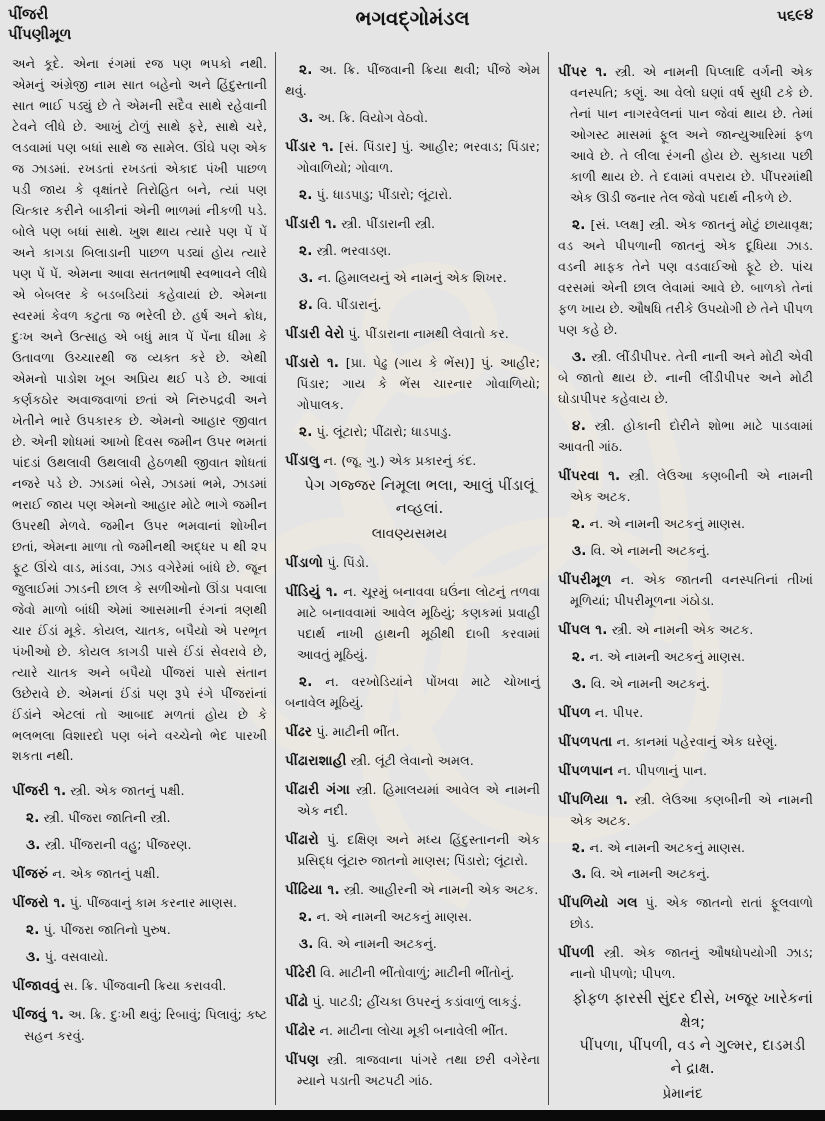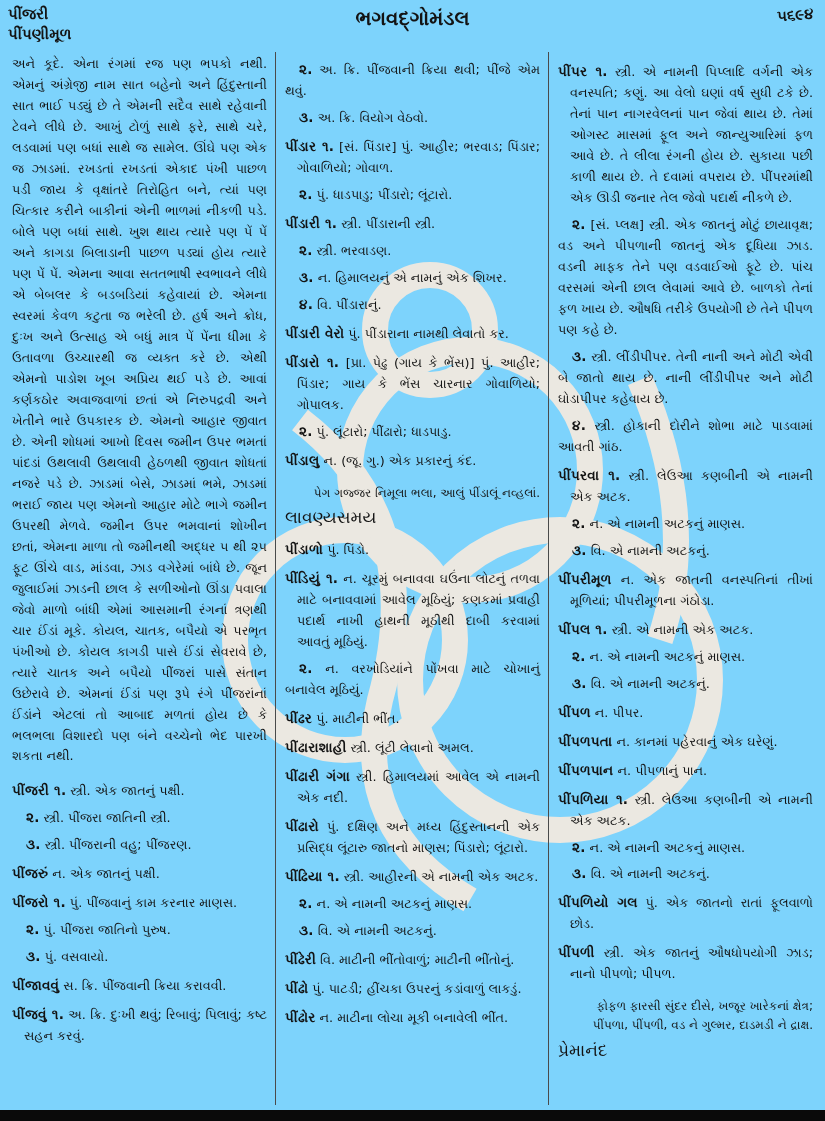--- a/index.html
+++ b/index.html
@@ -1,21 +1,21 @@
 <!DOCTYPE html>
 <html lang="gu"><head>
 <meta charset="utf-8">
 <title>Bhagavadgomandal Dictionary Page</title>
 <style>
   html,body{margin:0;padding:0;background:#777;}
   .page{
     position:relative;
     width:825px;height:1121px;
     margin:0 auto;
-    background:#7dd3fc;
+    background:#e5e5e5;
     color:#131313;
     font-family:"DejaVu Sans","Liberation Sans",sans-serif;
     overflow:hidden;
   }
   
   .hdr{position:absolute;top:0;left:0;right:0;height:50px;z-index:2;}
   .guide{
     position:absolute;left:8px;top:4px;
     font-weight:bold;font-size:15px;line-height:1.35;
   }
@@ -42,26 +42,26 @@
     text-align:justify;
     font-size:12.8px;
     line-height:1.64;
   }
   .col + .col{border-left:1.5px solid #4a4a4a;padding-left:9px;}
   .blk{margin:0 0 2px 0;}
   .blk.para{margin-bottom:12px;}
   .blk.entry{margin-top:6px;padding-left:12px;text-indent:-12px;}
   .blk.sub{margin-top:4px;text-indent:14px;}
   .blk.verse{
-    margin-top:12px;padding-left:14px;
-    font-size:12px;line-height:1.55;
-    white-space:pre-line;text-align:right;text-indent:0;
+    margin-top:2px;padding-left:14px;
+    font-size:15px;line-height:1.55;
+    white-space:pre-line;text-align:center;text-indent:0;
   }
   .blk.attr{
-    font-size:17px;text-align:left;padding-right:6px;margin-bottom:3px;
+    font-size:14px;text-align:center;padding-right:6px;margin-bottom:3px;
   }
   .hw{font-weight:bold;font-size:13.6px;letter-spacing:.2px;}
   
   .footer-bar{
     position:absolute;left:0;right:0;bottom:0;height:11px;
     background:#0a0a0a;z-index:2;
   }
 </style>
 </head>
 <body>
@@ -122,20 +122,21 @@
         <div class="blk entry"><span class="hw">પીંઢર</span> પું. માટીની ભીંત.</div>
         <div class="blk entry"><span class="hw">પીંઢારાશાહી</span> સ્ત્રી. લૂંટી લેવાનો અમલ.</div>
         <div class="blk entry"><span class="hw">પીંઢારી ગંગા</span> સ્ત્રી. હિમાલયમાં આવેલ એ નામની એક નદી.</div>
         <div class="blk entry"><span class="hw">પીંઢારો</span> પું. દક્ષિણ અને મધ્ય હિંદુસ્તાનની એક પ્રસિદ્ધ લૂંટારુ જાતનો માણસ; પિંડારો; લૂંટારો.</div>
         <div class="blk entry"><span class="hw">પીંઢિયા ૧.</span> સ્ત્રી. આહીરની એ નામની એક અટક.</div>
         <div class="blk sub"><span class="hw">૨.</span> ન. એ નામની અટકનું માણસ.</div>
         <div class="blk sub"><span class="hw">૩.</span> વિ. એ નામની અટકનું.</div>
         <div class="blk entry"><span class="hw">પીંઢેરી</span> વિ. માટીની ભીંતોવાળું; માટીની ભીંતોનું.</div>
         <div class="blk entry"><span class="hw">પીંઢો</span> પું. પાટડી; હીંચકા ઉપરનું કડાંવાળું લાકડું.</div>
         <div class="blk entry"><span class="hw">પીંઢોર</span> ન. માટીના લોચા મૂકી બનાવેલી ભીંત.</div>
+        <div class="blk entry"><span class="hw">પીંપણ</span> સ્ત્રી. ત્રાજવાના પાંગરે તથા છરી વગેરેના મ્યાને પડાતી અટપટી ગાંઠ.</div>
       </div>
     <div class="col">
         <div class="blk entry"><span class="hw">પીંપર ૧.</span> સ્ત્રી. એ નામની પિપ્લાદિ વર્ગની એક વનસ્પતિ; કણું. આ વેલો ઘણાં વર્ષ સુધી ટકે છે. તેનાં પાન નાગરવેલનાં પાન જેવાં થાય છે. તેમાં ઓગસ્ટ માસમાં ફૂલ અને જાન્યુઆરિમાં ફળ આવે છે. તે લીલા રંગની હોય છે. સુકાયા પછી કાળી થાય છે. તે દવામાં વપરાય છે. પીંપરમાંથી એક ઊડી જનાર તેલ જેવો પદાર્થ નીકળે છે.</div>
         <div class="blk sub"><span class="hw">૨.</span> [સં. પ્લક્ષ] સ્ત્રી. એક જાતનું મોટું છાયાવૃક્ષ; વડ અને પીપળાની જાતનું એક દૂધિયા ઝાડ. વડની માફક તેને પણ વડવાઈઓ ફૂટે છે. પાંચ વરસમાં એની છાલ લેવામાં આવે છે. બાળકો તેનાં ફળ ખાય છે. ઔષધિ તરીકે ઉપયોગી છે તેને પીપળ પણ કહે છે.</div>
         <div class="blk sub"><span class="hw">૩.</span> સ્ત્રી. લીંડીપીપર. તેની નાની અને મોટી એવી બે જાતો થાય છે. નાની લીંડીપીપર અને મોટી ઘોડાપીપર કહેવાય છે.</div>
         <div class="blk sub"><span class="hw">૪.</span> સ્ત્રી. હોકાની દોરીને શોભા માટે પાડવામાં આવતી ગાંઠ.</div>
         <div class="blk entry"><span class="hw">પીંપરવા ૧.</span> સ્ત્રી. લેઉઆ કણબીની એ નામની એક અટક.</div>
         <div class="blk sub"><span class="hw">૨.</span> ન. એ નામની અટકનું માણસ.</div>
         <div class="blk sub"><span class="hw">૩.</span> વિ. એ નામની અટકનું.</div>
         <div class="blk entry"><span class="hw">પીંપરીમૂળ</span> ન. એક જાતની વનસ્પતિનાં તીખાં મૂળિયાં; પીપરીમૂળના ગંઠોડા.</div>

